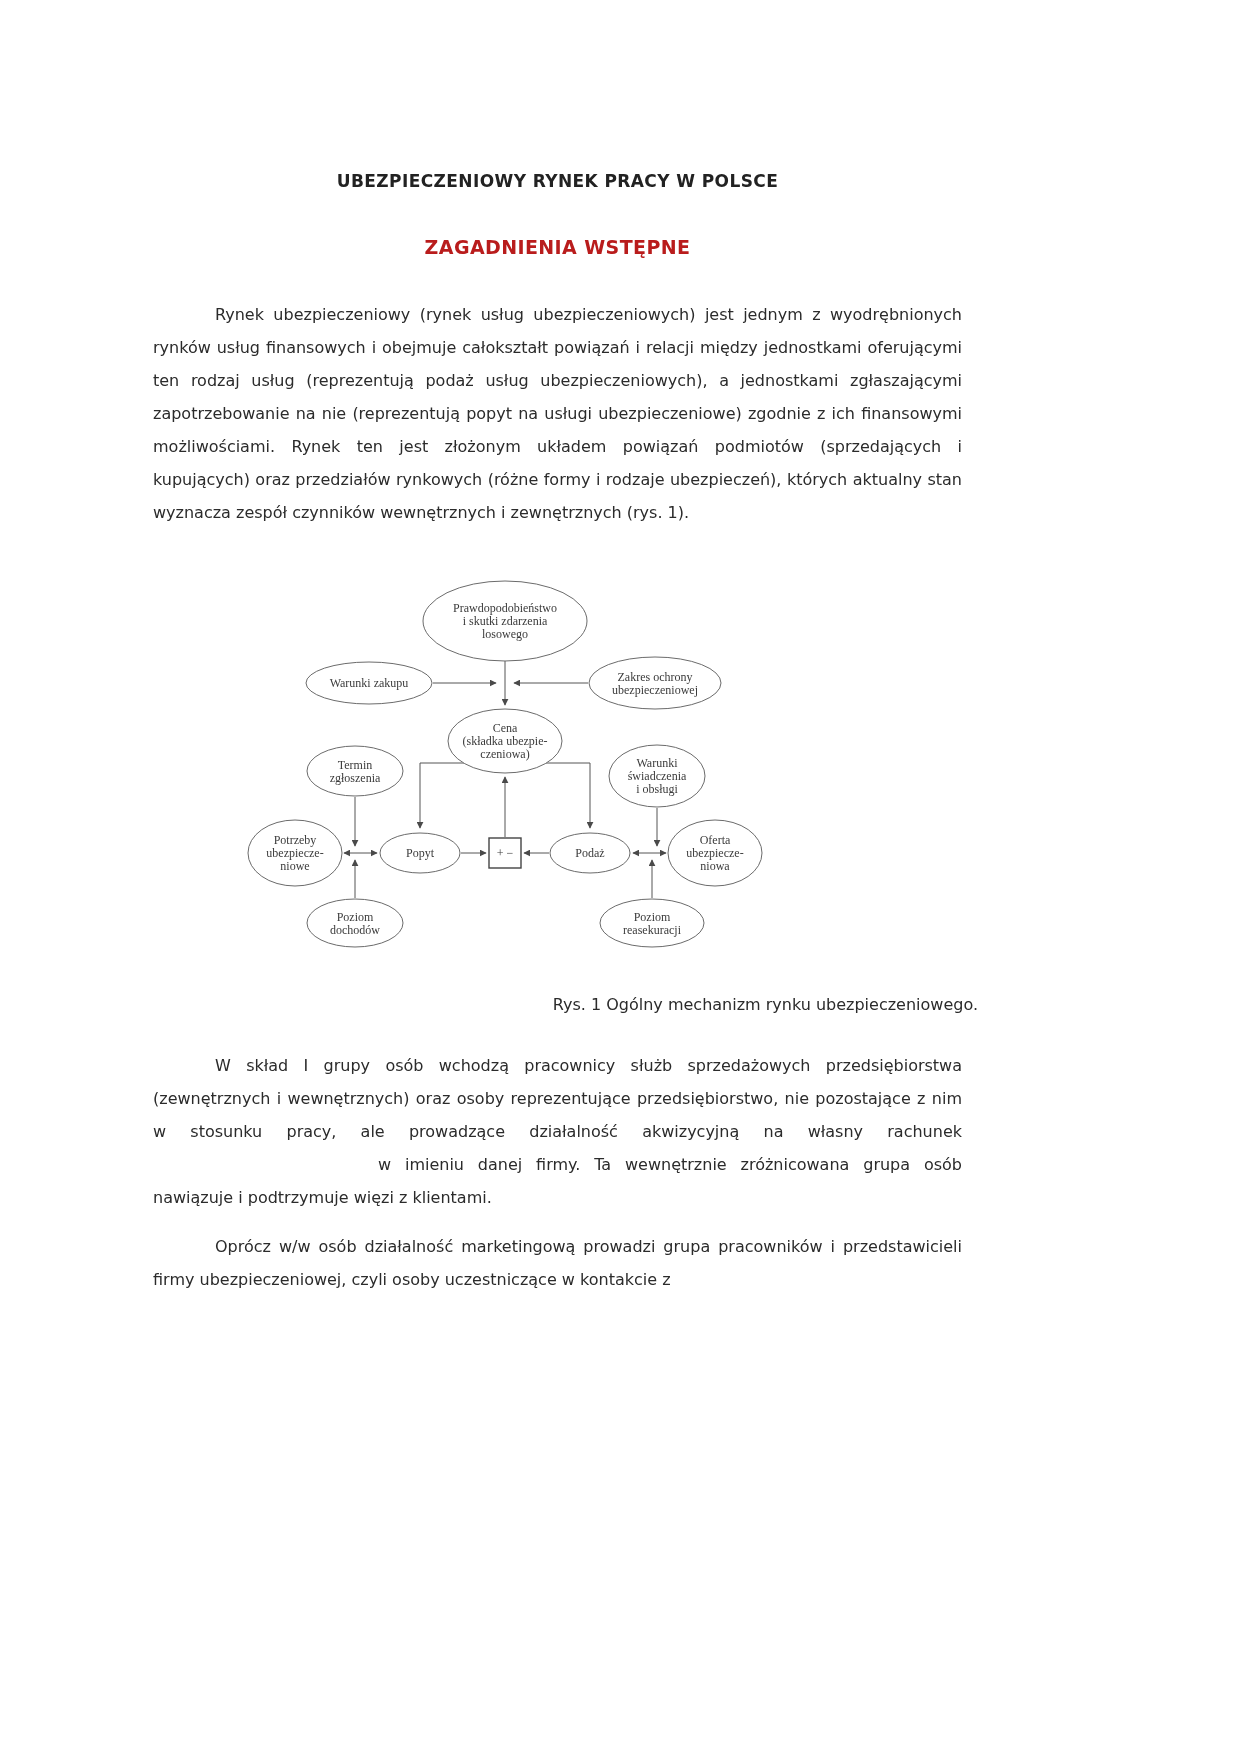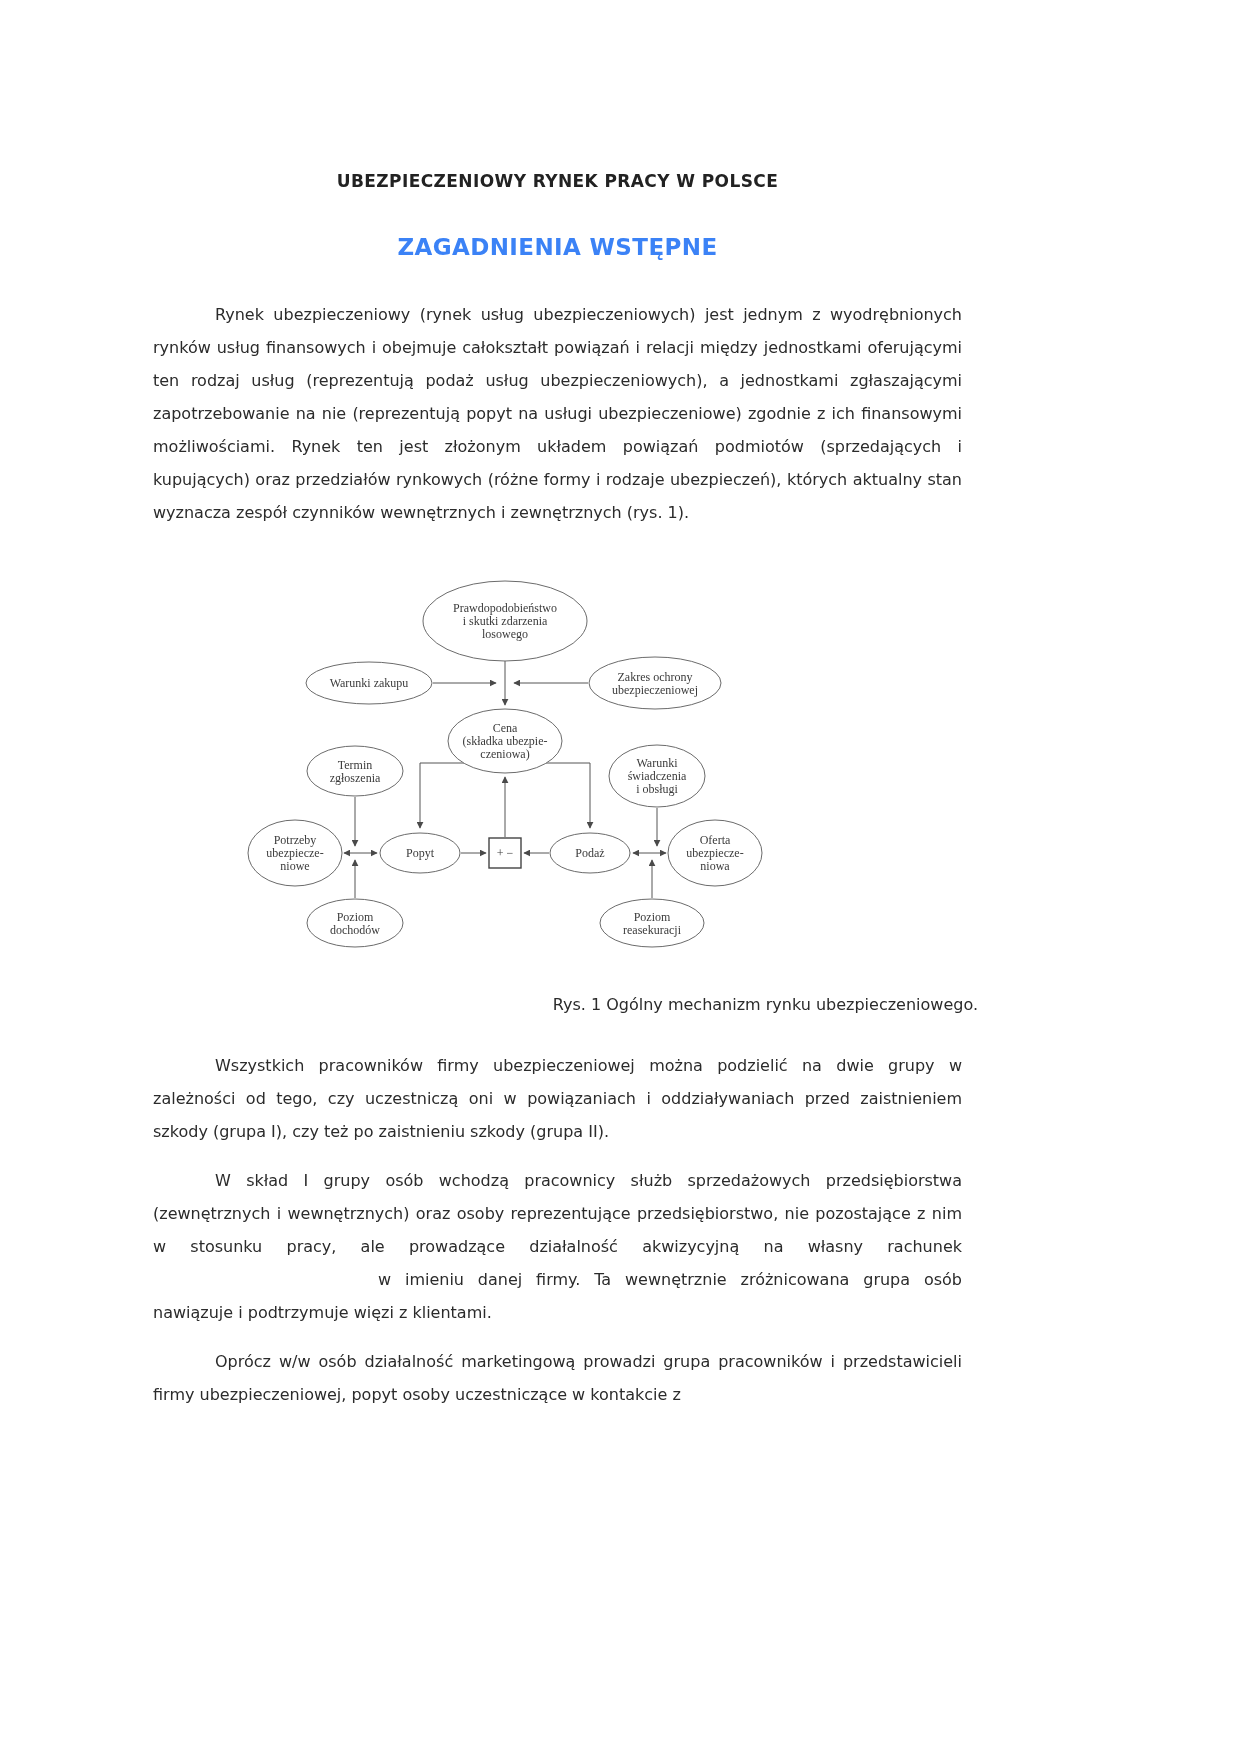--- a/index.html
+++ b/index.html
@@ -27,26 +27,26 @@
     margin: 170px 0 0 0;
     font-size: 17px;
     font-weight: bold;
     text-align: center;
     letter-spacing: 0.4px;
     line-height: 22px;
     color: #222;
   }
   .subtitle {
     margin: 44px 0 0 0;
-    font-size: 23px;
+    font-size: 19px;
     font-weight: bold;
     text-align: center;
     letter-spacing: 0.4px;
     line-height: 22px;
-    color: #3b82f6;
+    color: #b91c1c;
   }
   .para {
     margin: 16px;
     font-size: 16px;
     line-height: 33px;
     text-align: justify;
     text-indent: 62px;
     color: #2b2b2b;
   }
   .para.first { margin-top: 40px; }
@@ -211,20 +211,19 @@
         <g>
           <ellipse cx="415" cy="352" rx="52" ry="24"></ellipse>
           <text x="415" y="350">Poziom</text>
           <text x="415" y="363">reasekuracji</text>
         </g>
       </svg>
     </div>
 
     <p class="para caption">Rys. 1 Ogólny mechanizm rynku ubezpieczeniowego.</p>
 
-    <p class="para">Wszystkich pracowników firmy ubezpieczeniowej można podzielić na dwie grupy w zależności od tego, czy uczestniczą oni w powiązaniach i oddziaływaniach przed zaistnieniem szkody (grupa I), czy też po zaistnieniu szkody (grupa II).</p>
 
     <p class="para"><span>W skład I grupy osób wchodzą pracownicy służb sprzedażowych przedsiębiorstwa (zewnętrznych i wewnętrznych) oraz osoby reprezentujące przedsiębiorstwo, nie pozostające z nim w stosunku pracy, ale prowadzące działalność akwizycyjną na własny rachunek</span><span class="midgap"></span><span>w imieniu danej firmy. Ta wewnętrznie zróżnicowana grupa osób nawiązuje i podtrzymuje więzi z klientami.</span></p>
 
-    <p class="para">Oprócz w/w osób działalność marketingową prowadzi grupa pracowników i przedstawicieli firmy ubezpieczeniowej, popyt osoby uczestniczące w kontakcie z</p>
+    <p class="para">Oprócz w/w osób działalność marketingową prowadzi grupa pracowników i przedstawicieli firmy ubezpieczeniowej, czyli osoby uczestniczące w kontakcie z</p>
 
   </div>
 </div>
 
 </body></html>

